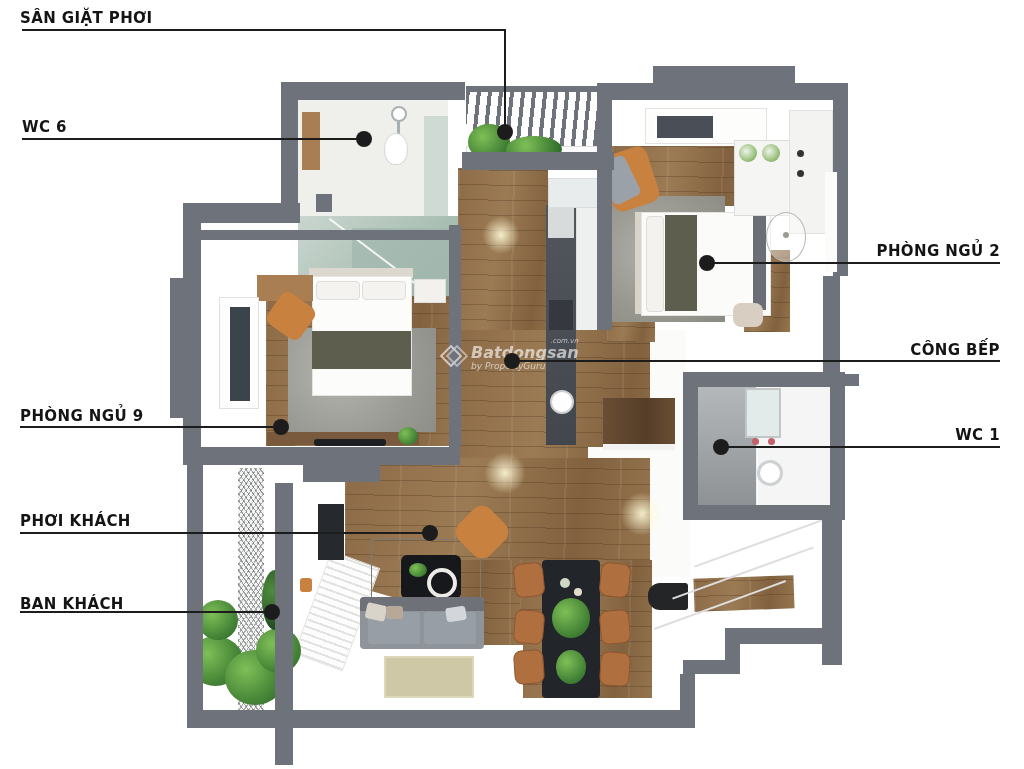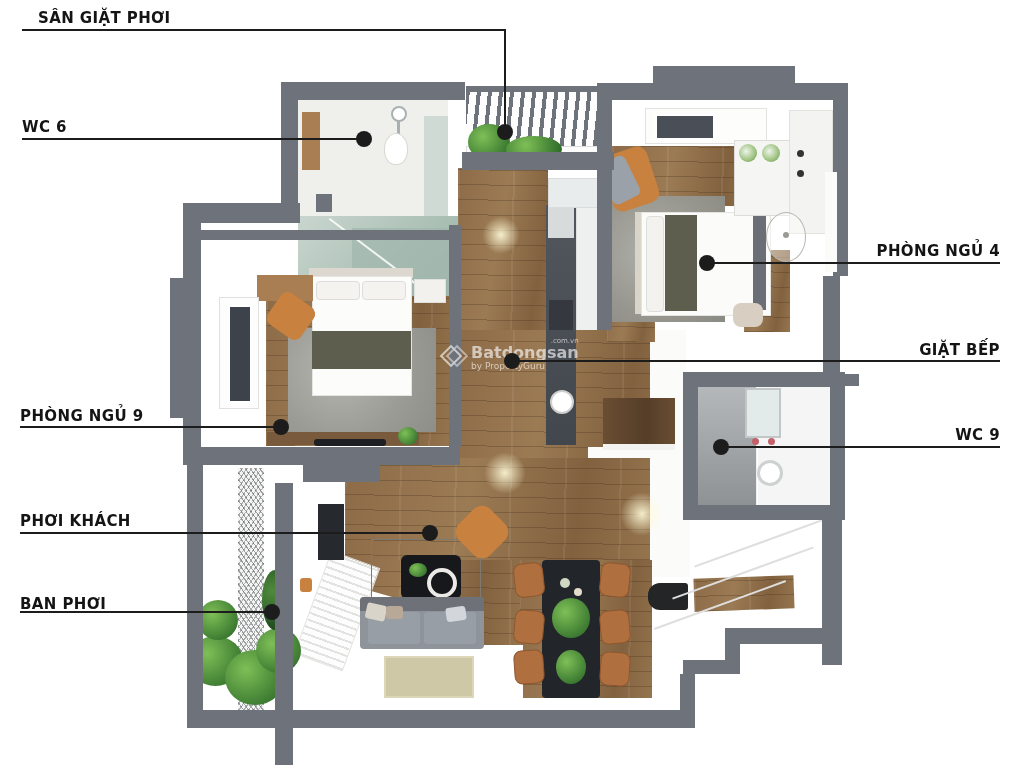--- a/index.html
+++ b/index.html
@@ -204,55 +204,55 @@
   <div class="furn plant" style="left:225px;top:650px;width:60px;height:55px;"></div>
   <div class="furn plant" style="left:256px;top:628px;width:45px;height:45px;"></div>
   <div class="furn plant" style="left:198px;top:600px;width:40px;height:40px;"></div>
   <div class="furn plantdark" style="left:262px;top:570px;width:26px;height:60px;"></div>
   <div class="furn" style="left:300px;top:578px;width:12px;height:14px;background:var(--orange,#c8813f);border-radius:3px;"></div>
 
   <div class="glow" style="left:482px;top:216px;width:38px;height:38px;"></div>
   <div class="glow" style="left:484px;top:452px;width:42px;height:42px;"></div>
   <div class="glow" style="left:620px;top:492px;width:44px;height:44px;"></div>
 
-  <div class="wm" style="left:443px;top:338px;">
+  <div class="wm" style="left:443px;top:338px;font-style:italic;">
     <span class="lg"></span>
     <span>
       <div class="suffix">.com.vn</div>
       <div class="brand">Batdongsan</div>
       <div class="byline">by PropertyGuru</div>
     </span>
   </div>
 
-  <div class="callout" style="left:38px;top:10px;">SÂN GIẶT PHƠI</div>
+  <div class="callout" style="left:20px;top:10px;">SÂN GIẶT PHƠI</div>
   <div class="leader" style="left:22px;top:29px;width:484px;height:2px;"></div>
   <div class="leader" style="left:504px;top:29px;width:2px;height:104px;"></div>
   <div class="dot" style="left:497px;top:124px;"></div>
 
   <div class="callout" style="left:22px;top:119px;">WC 6</div>
   <div class="leader" style="left:22px;top:138px;width:342px;height:2px;"></div>
   <div class="dot" style="left:356px;top:131px;"></div>
 
-  <div class="callout right" style="right:24px;top:243px;">PHÒNG NGỦ 4</div>
+  <div class="callout right" style="right:24px;top:243px;">PHÒNG NGỦ 2</div>
   <div class="leader" style="left:707px;top:262px;width:293px;height:2px;"></div>
   <div class="dot" style="left:699px;top:255px;"></div>
 
-  <div class="callout right" style="right:24px;top:342px;">GIẶT BẾP</div>
+  <div class="callout right" style="right:24px;top:342px;">CÔNG BẾP</div>
   <div class="leader" style="left:512px;top:360px;width:488px;height:2px;"></div>
   <div class="dot" style="left:504px;top:353px;"></div>
 
-  <div class="callout right" style="right:24px;top:427px;">WC 9</div>
+  <div class="callout right" style="right:24px;top:427px;">WC 1</div>
   <div class="leader" style="left:721px;top:446px;width:279px;height:2px;"></div>
   <div class="dot" style="left:713px;top:439px;"></div>
 
   <div class="callout" style="left:20px;top:408px;">PHÒNG NGỦ 9</div>
   <div class="leader" style="left:20px;top:426px;width:261px;height:2px;"></div>
   <div class="dot" style="left:273px;top:419px;"></div>
 
   <div class="callout" style="left:20px;top:513px;">PHƠI KHÁCH</div>
   <div class="leader" style="left:20px;top:532px;width:410px;height:2px;"></div>
   <div class="dot" style="left:422px;top:525px;"></div>
 
-  <div class="callout" style="left:20px;top:596px;">BAN PHƠI</div>
+  <div class="callout" style="left:20px;top:596px;">BAN KHÁCH</div>
   <div class="leader" style="left:20px;top:611px;width:252px;height:2px;"></div>
   <div class="dot" style="left:264px;top:604px;"></div>
 
 </div>
 
 </body></html>

